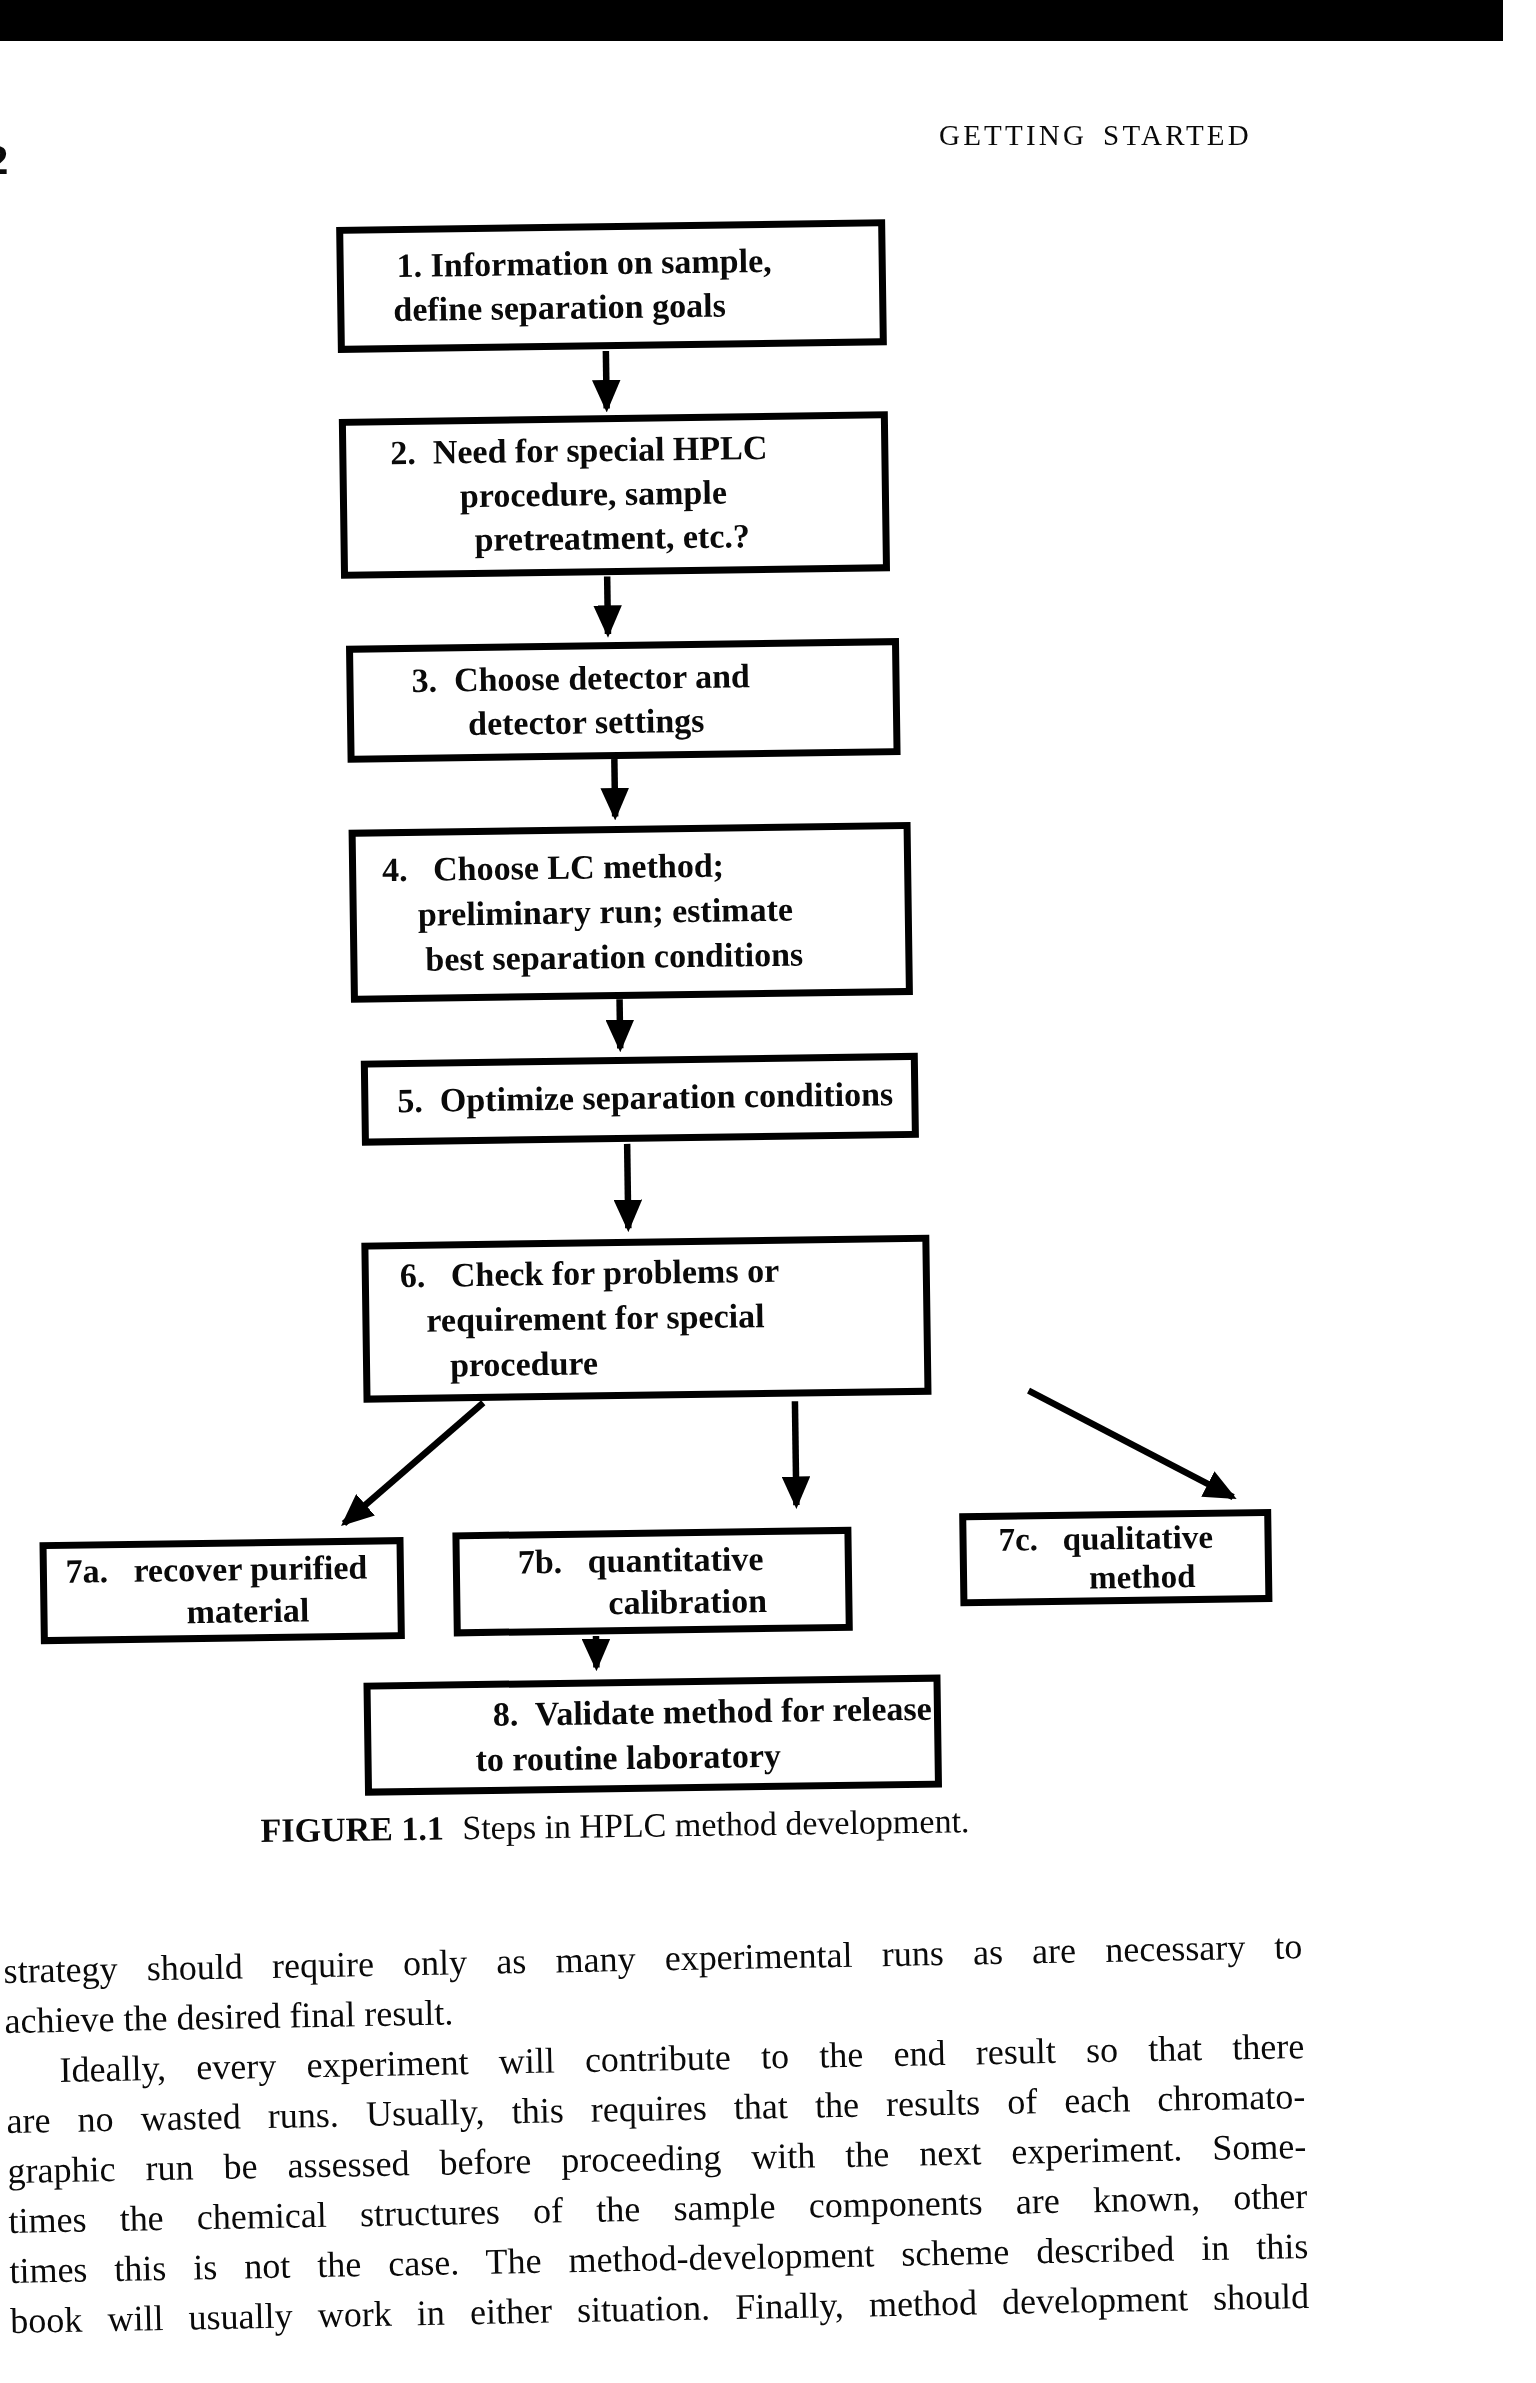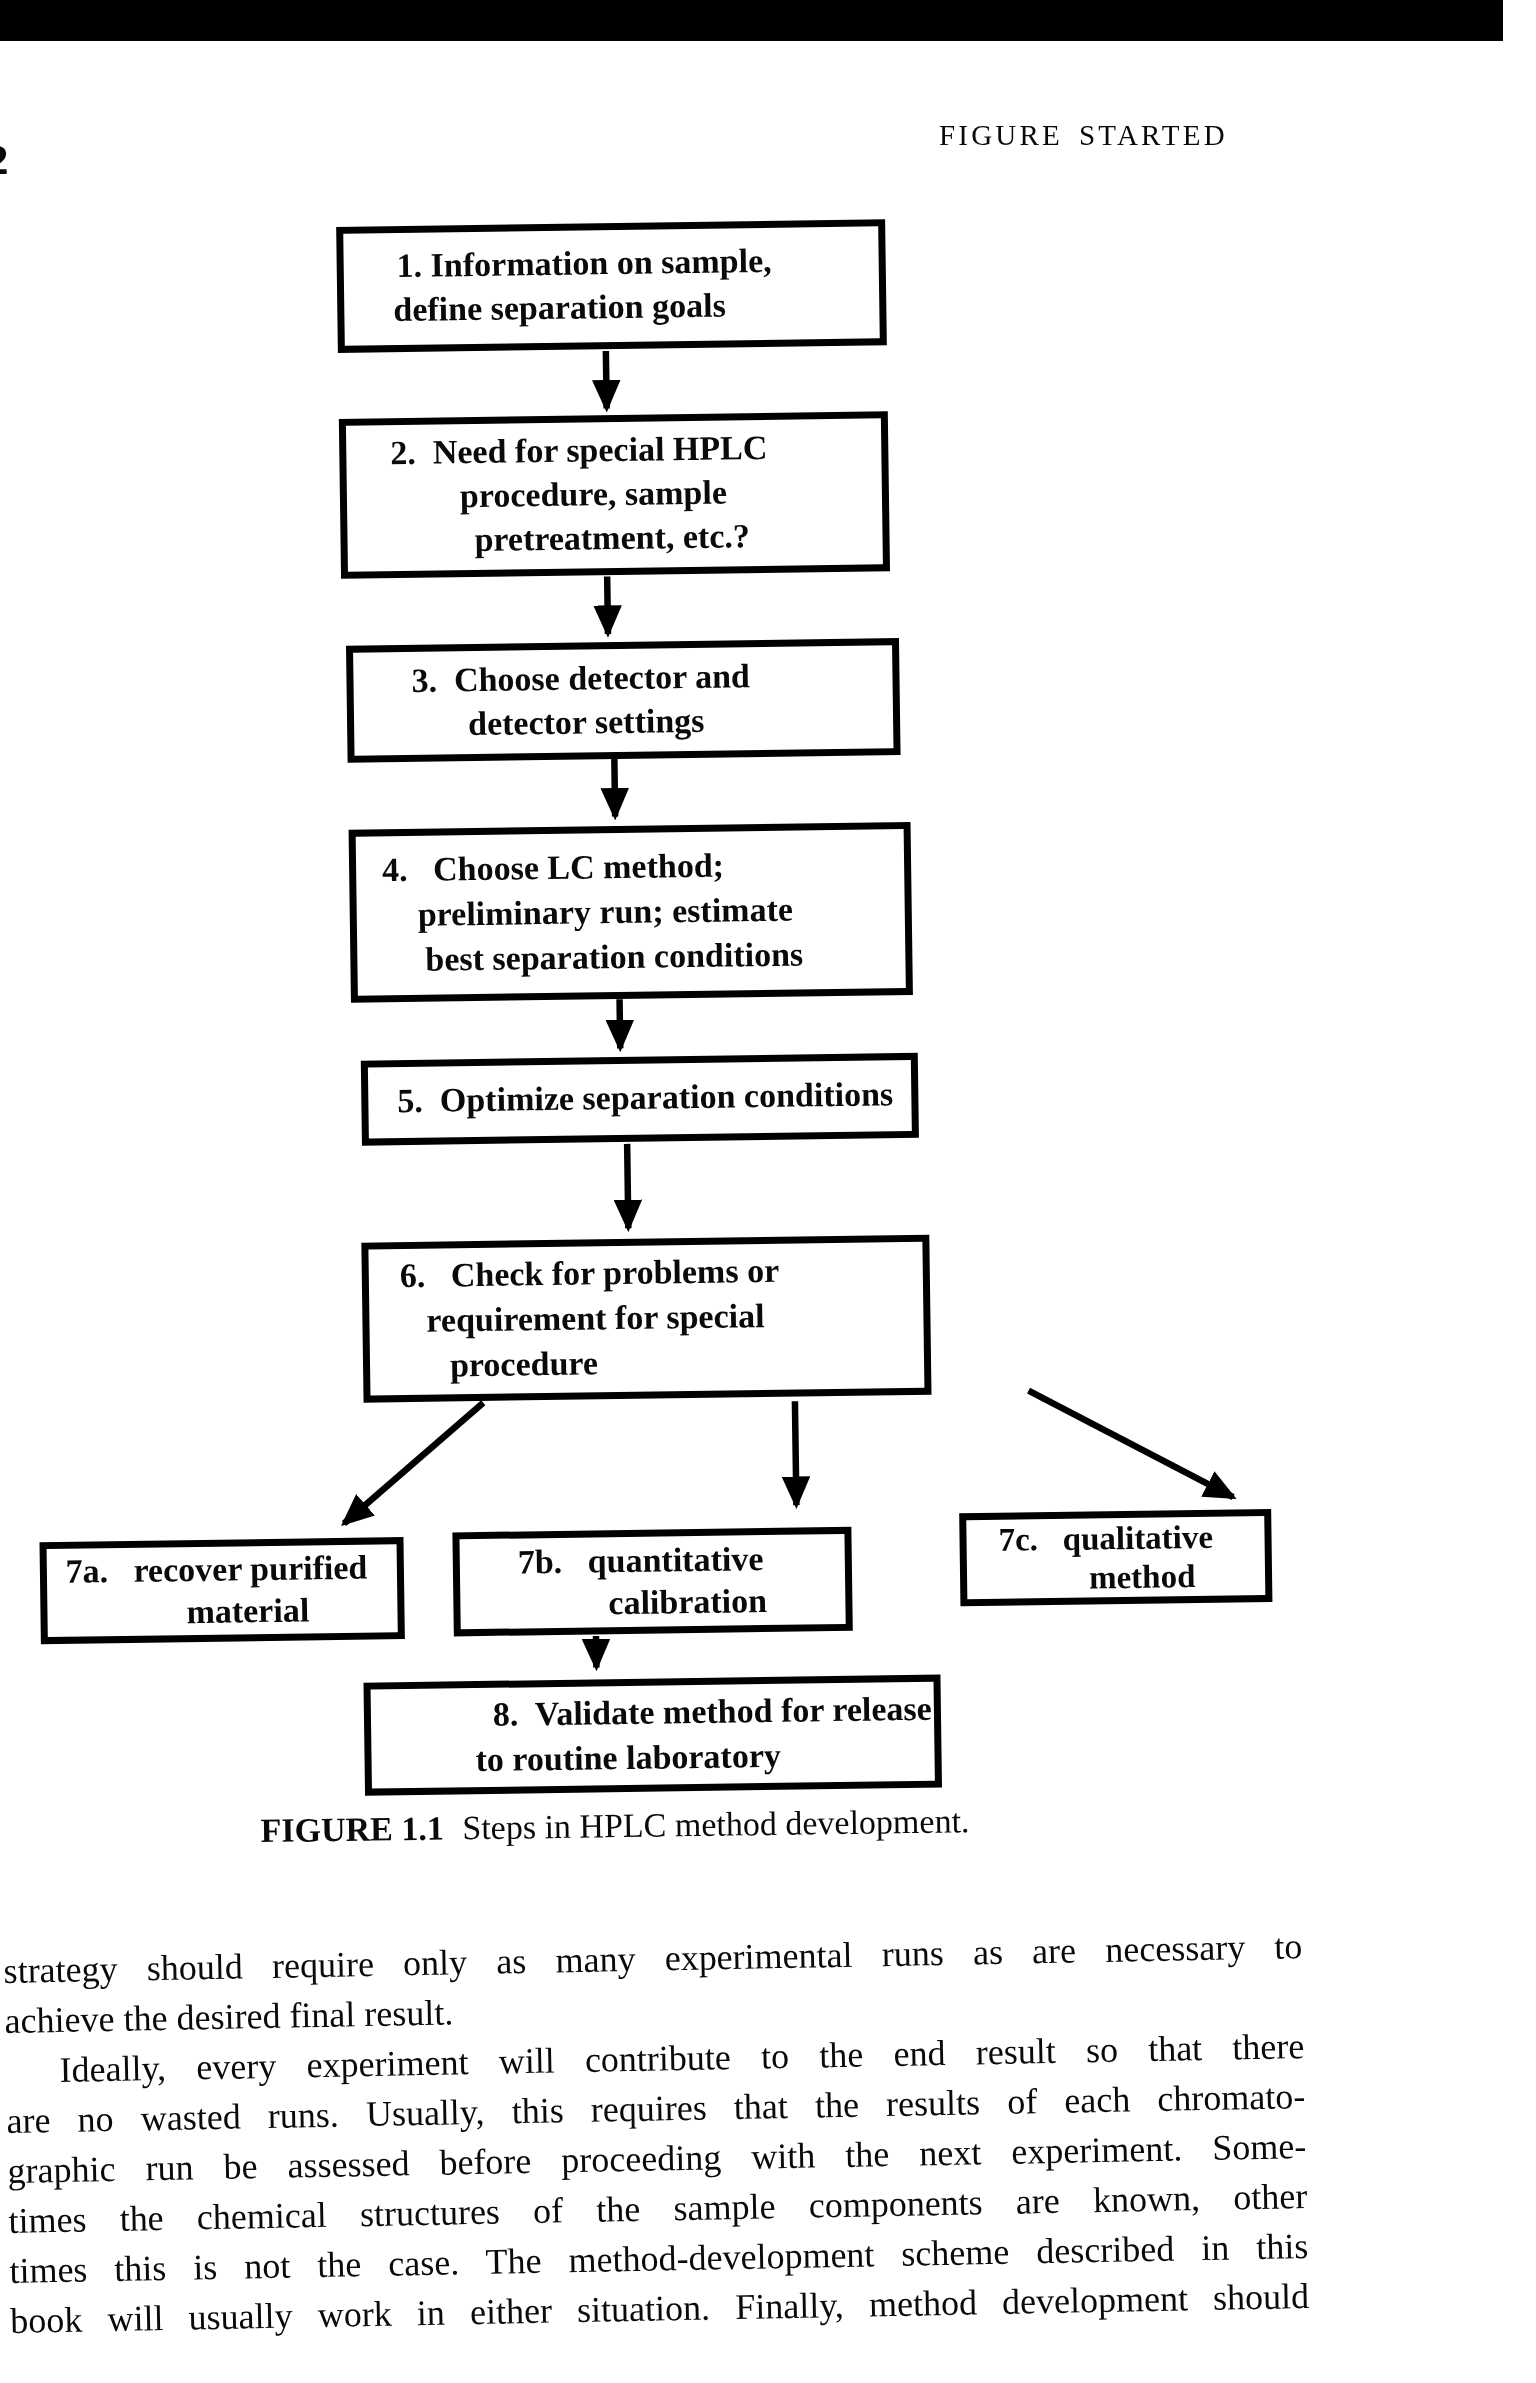--- a/index.html
+++ b/index.html
@@ -83,21 +83,21 @@
 </style>
 </head>
 <body>
 
 <div class="page">
 
   <div class="topbar"></div>
 
   <div class="page-num">2</div>
 
-  <div class="running-head">FIGURE STARTED</div>
+  <div class="running-head">GETTING STARTED</div>
 
   <div class="flowchart">
 
     <svg class="arrows" width="1536" height="1902" viewBox="0 0 1656 2050">
       <defs>
         <marker id="ah" viewBox="0 0 5 4.4" markerWidth="5" markerHeight="4.4" refX="4.4" refY="2.2" orient="auto">
           <polygon points="0,0 5,2.2 0,4.4" fill="#000"></polygon>
         </marker>
       </defs>
       <line x1="663" y1="378" x2="663" y2="440" stroke="#000" stroke-width="7" marker-end="url(#ah)"></line>

